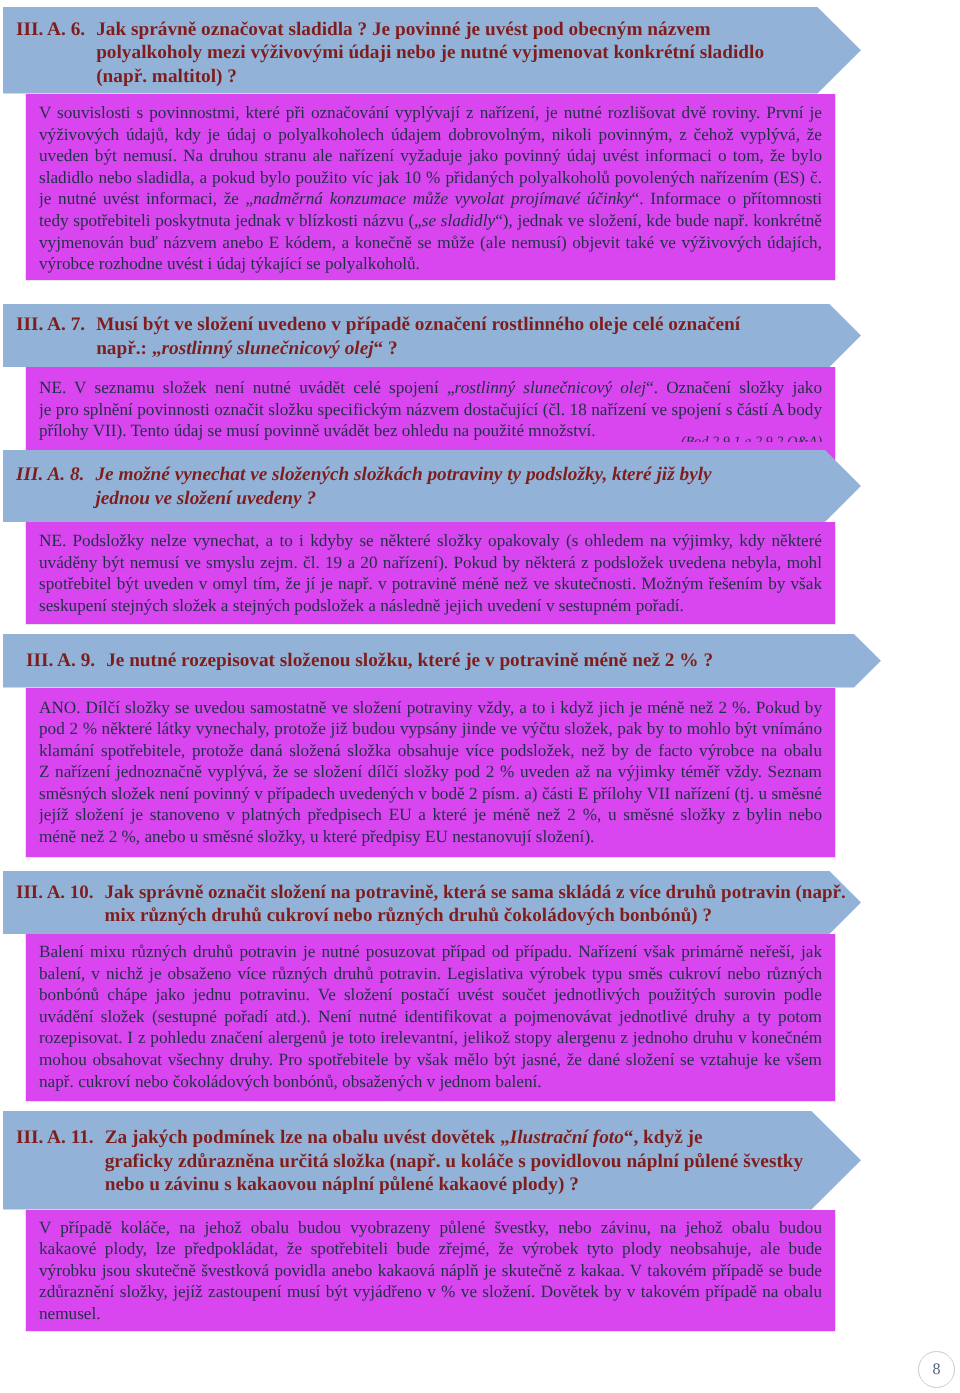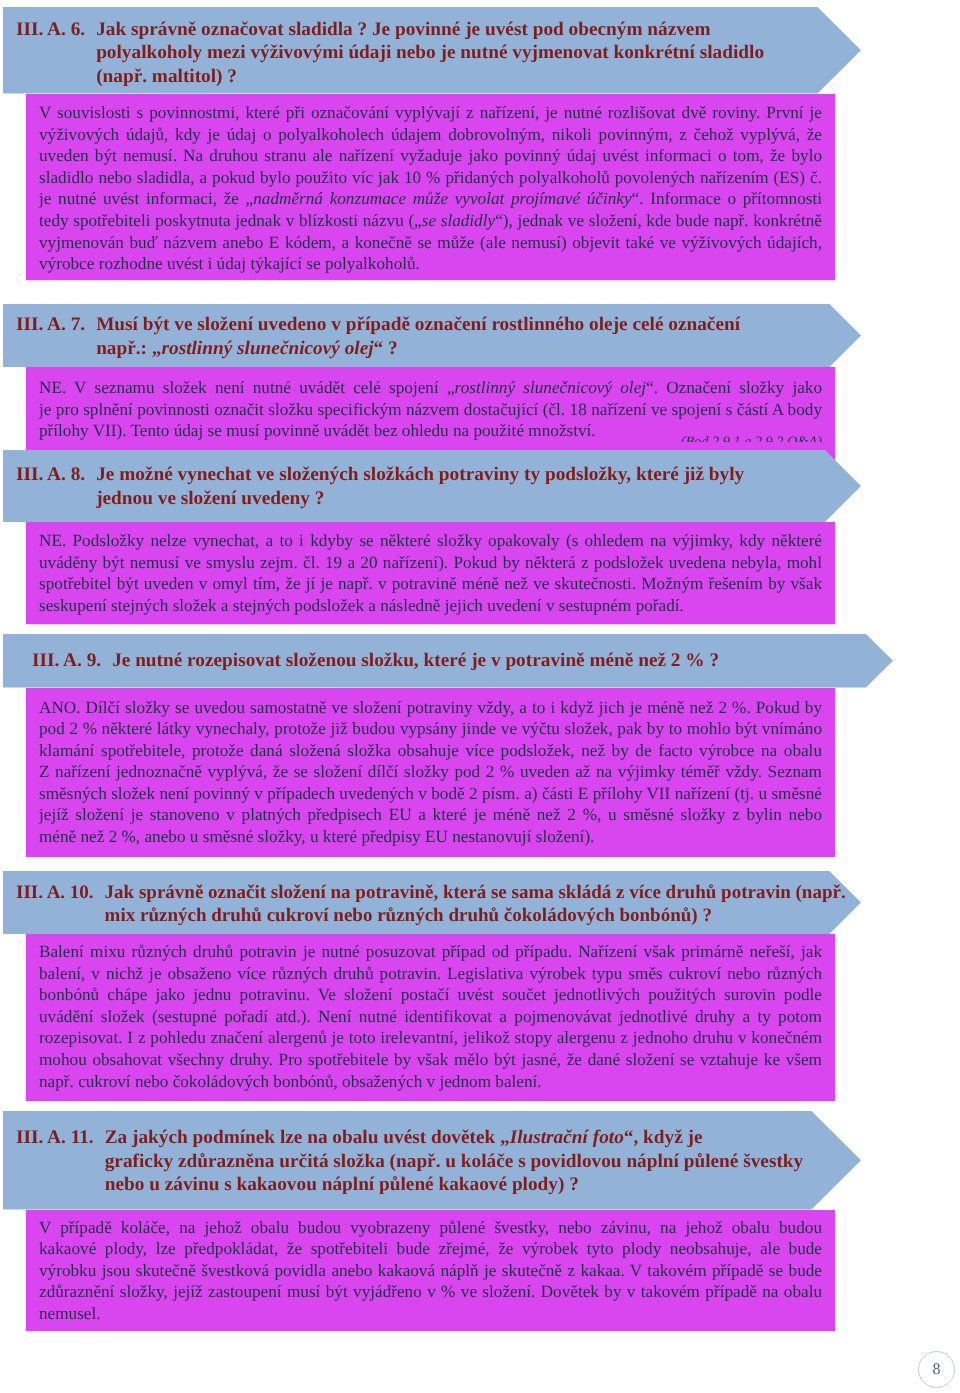--- a/index.html
+++ b/index.html
@@ -33,22 +33,22 @@
   font-size:17.2px;line-height:21.6px;
   padding:7px 13px 7px 13px;
   background:#d946ef;}
 .tline{text-align:justify;text-align-last:justify;overflow:hidden;height:21.6px;transform:translateZ(0);}
 .tline.lastline{text-align-last:left;}
 .ref{float:right;font-style:italic;font-size:14.3px;margin-top:12px;}
 
 
 #qa-s6 {top:7px;}    #qa-s6  .banner{padding:10.5px 0 5.5px;--ah:43.5px;}  #qa-s6  .qbody{padding-top:8.5px;padding-bottom:5.5px;}
 #qa-s7 {top:304px;}  #qa-s7  .banner{padding:9px 0 7px;--ah:31.5px;}  #qa-s7  .qbody{padding-top:10px;padding-bottom:20px;}
-#qa-s8 {top:450px;}  #qa-s8  .banner{padding:13px 0 12px;--ah:36px;} #qa-s8 .qbody{padding-top:8px;padding-bottom:8px;}
-#qa-s9 {top:634px;}  #qa-s9  .banner{padding:15px 16px;--ah:27px;} #qa-s9  .qbody{padding-top:9px;padding-bottom:9px;}
+#qa-s8 {top:450px;}  #qa-s8  .banner{padding:13px 0 12px;font-style:italic;--ah:36px;} #qa-s8 .qbody{padding-top:8px;padding-bottom:8px;}
+#qa-s9 {top:634px;}  #qa-s9  .banner{padding:15px 10px;--ah:27px;} #qa-s9  .qbody{padding-top:9px;padding-bottom:9px;}
 #qa-s10{top:871px;}  #qa-s10 .banner{padding:9.5px 0 6.5px;--ah:31.5px;font-size:19px;}  #qa-s10 .qbody{padding-bottom:9px;}
 #qa-s11{top:1111px;} #qa-s11 .banner{padding:15px 0 13px;--ah:49.5px;} #qa-s11 .qbody{padding-top:7px;padding-bottom:7px;}
 
   .pgnum{position:absolute;transform:translateZ(0);left:918px;top:1351px;width:37px;height:37px;border-radius:50%;
   box-sizing:border-box;border:1px solid #c3ccd6;color:#53657c;
   font-family:"Liberation Serif",serif;font-size:16px;text-align:center;line-height:35px;}
 </style>
 </head>
 <body>
 

